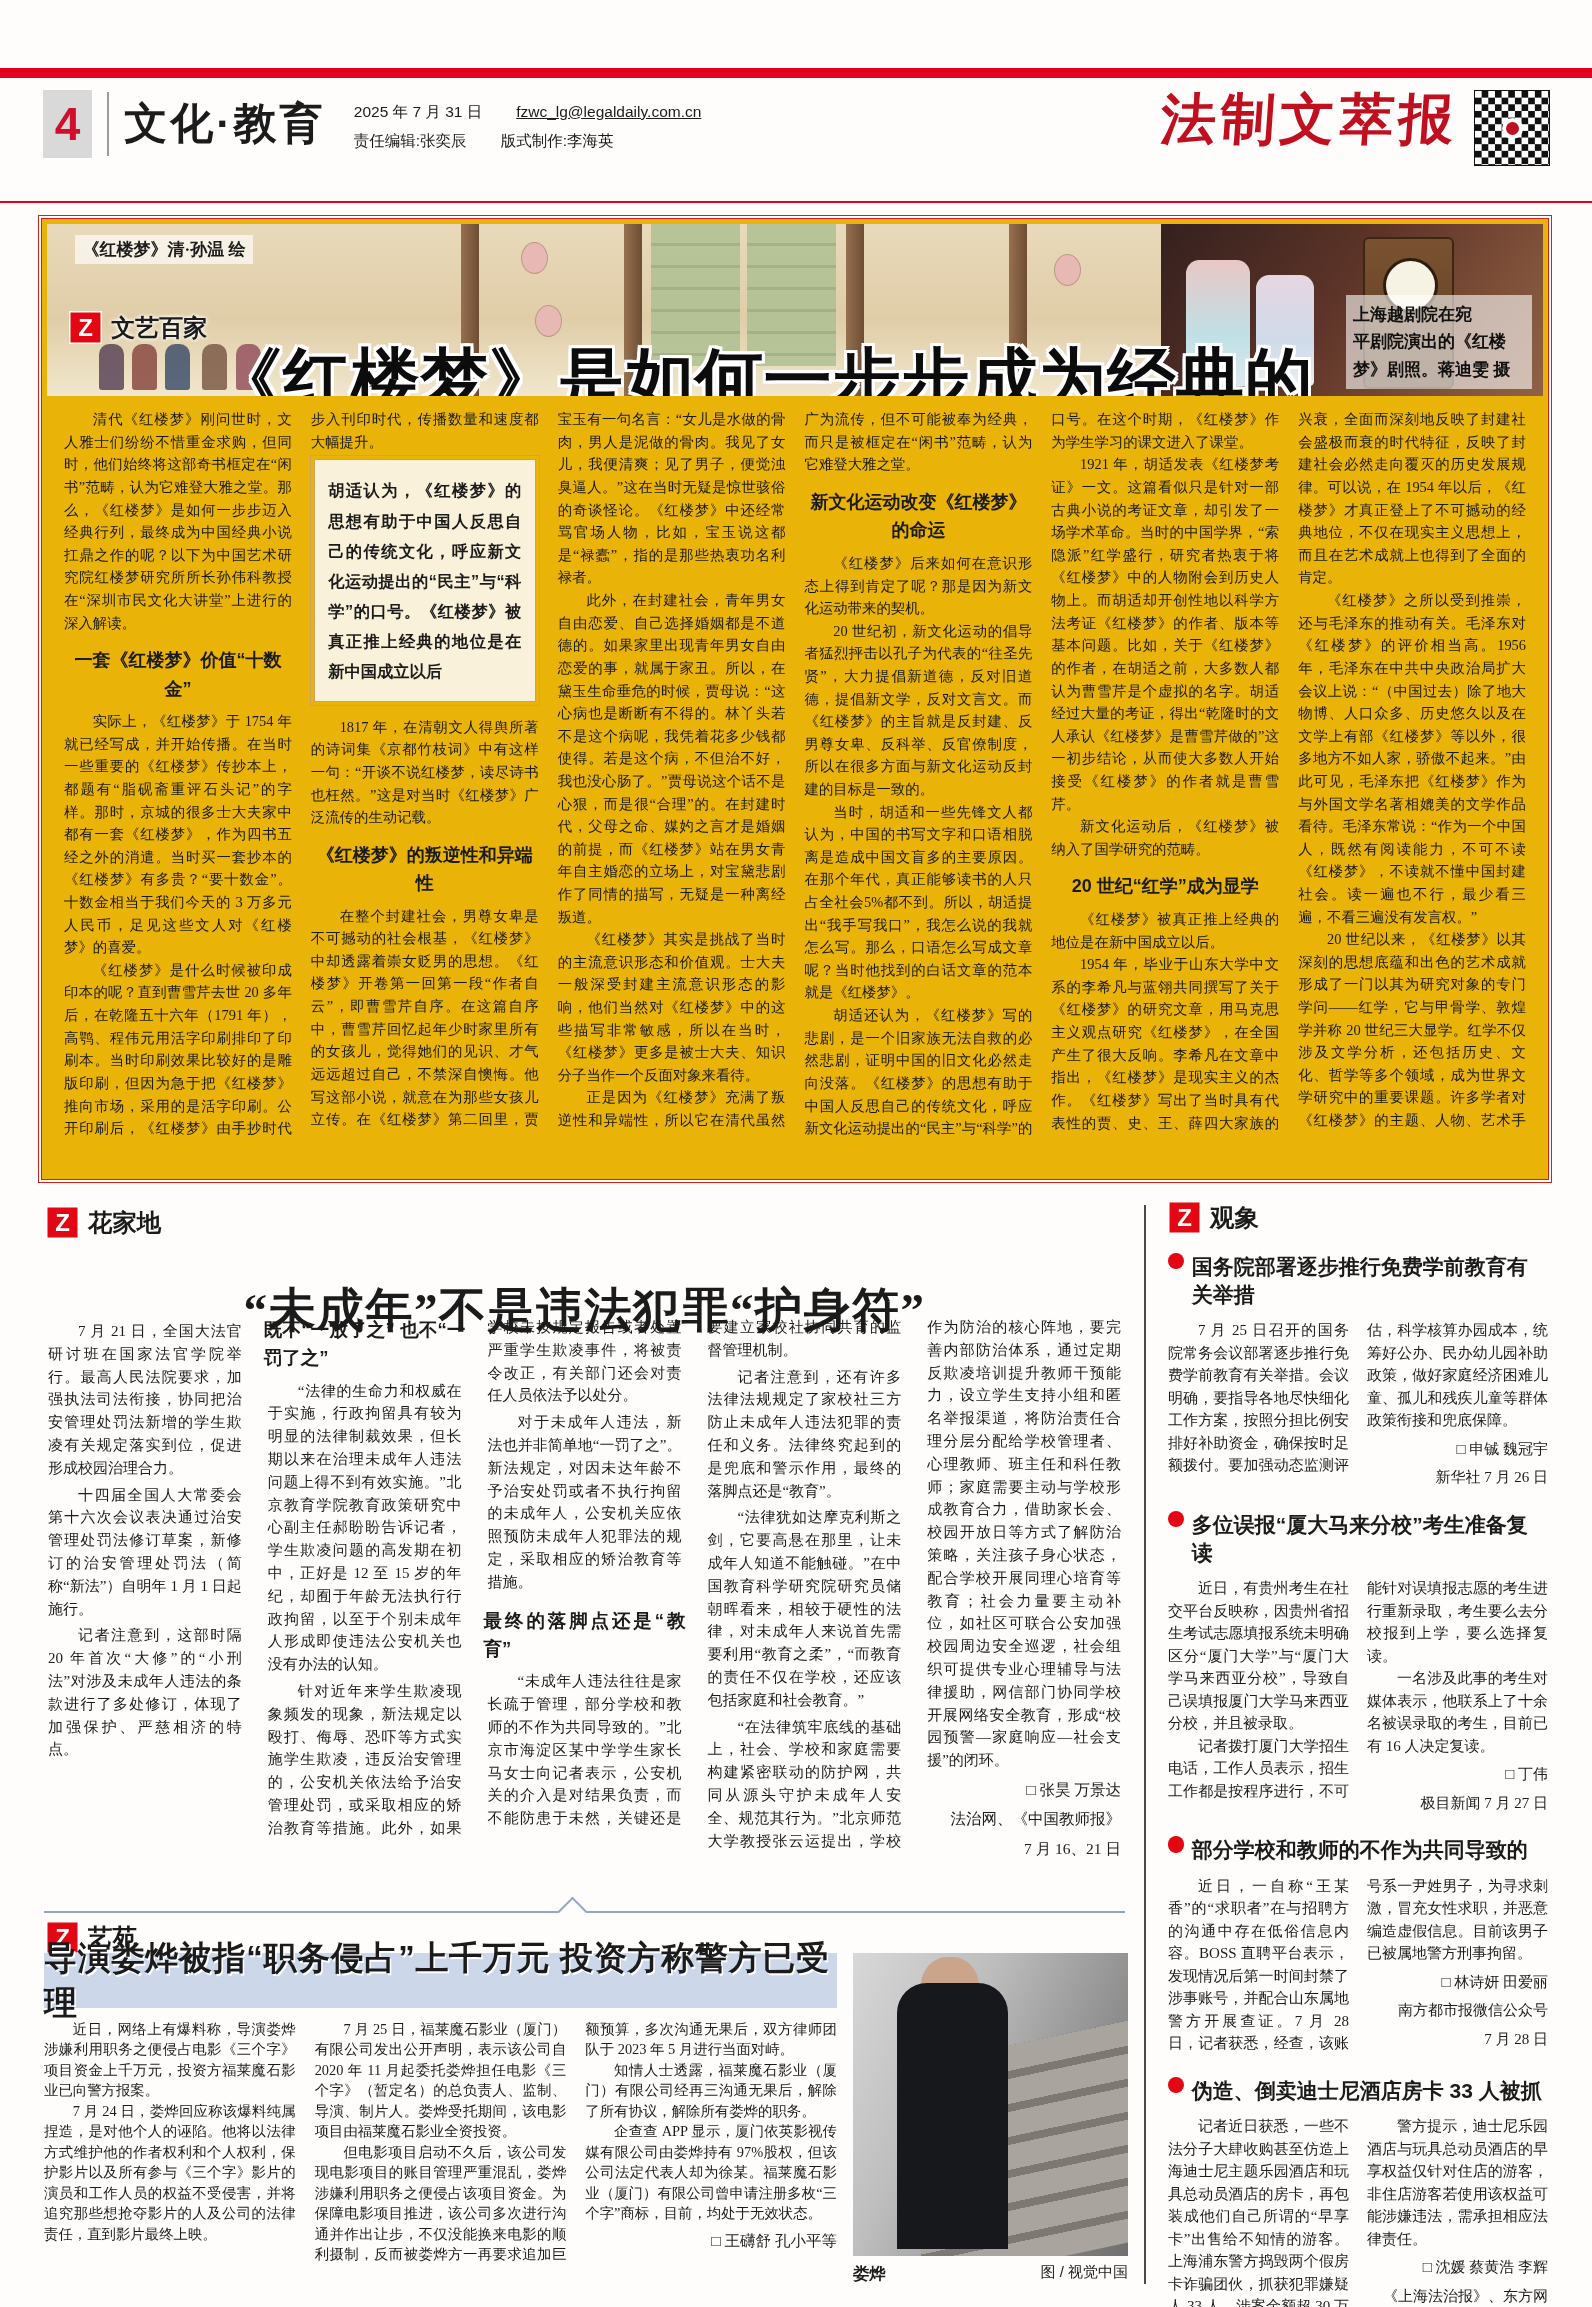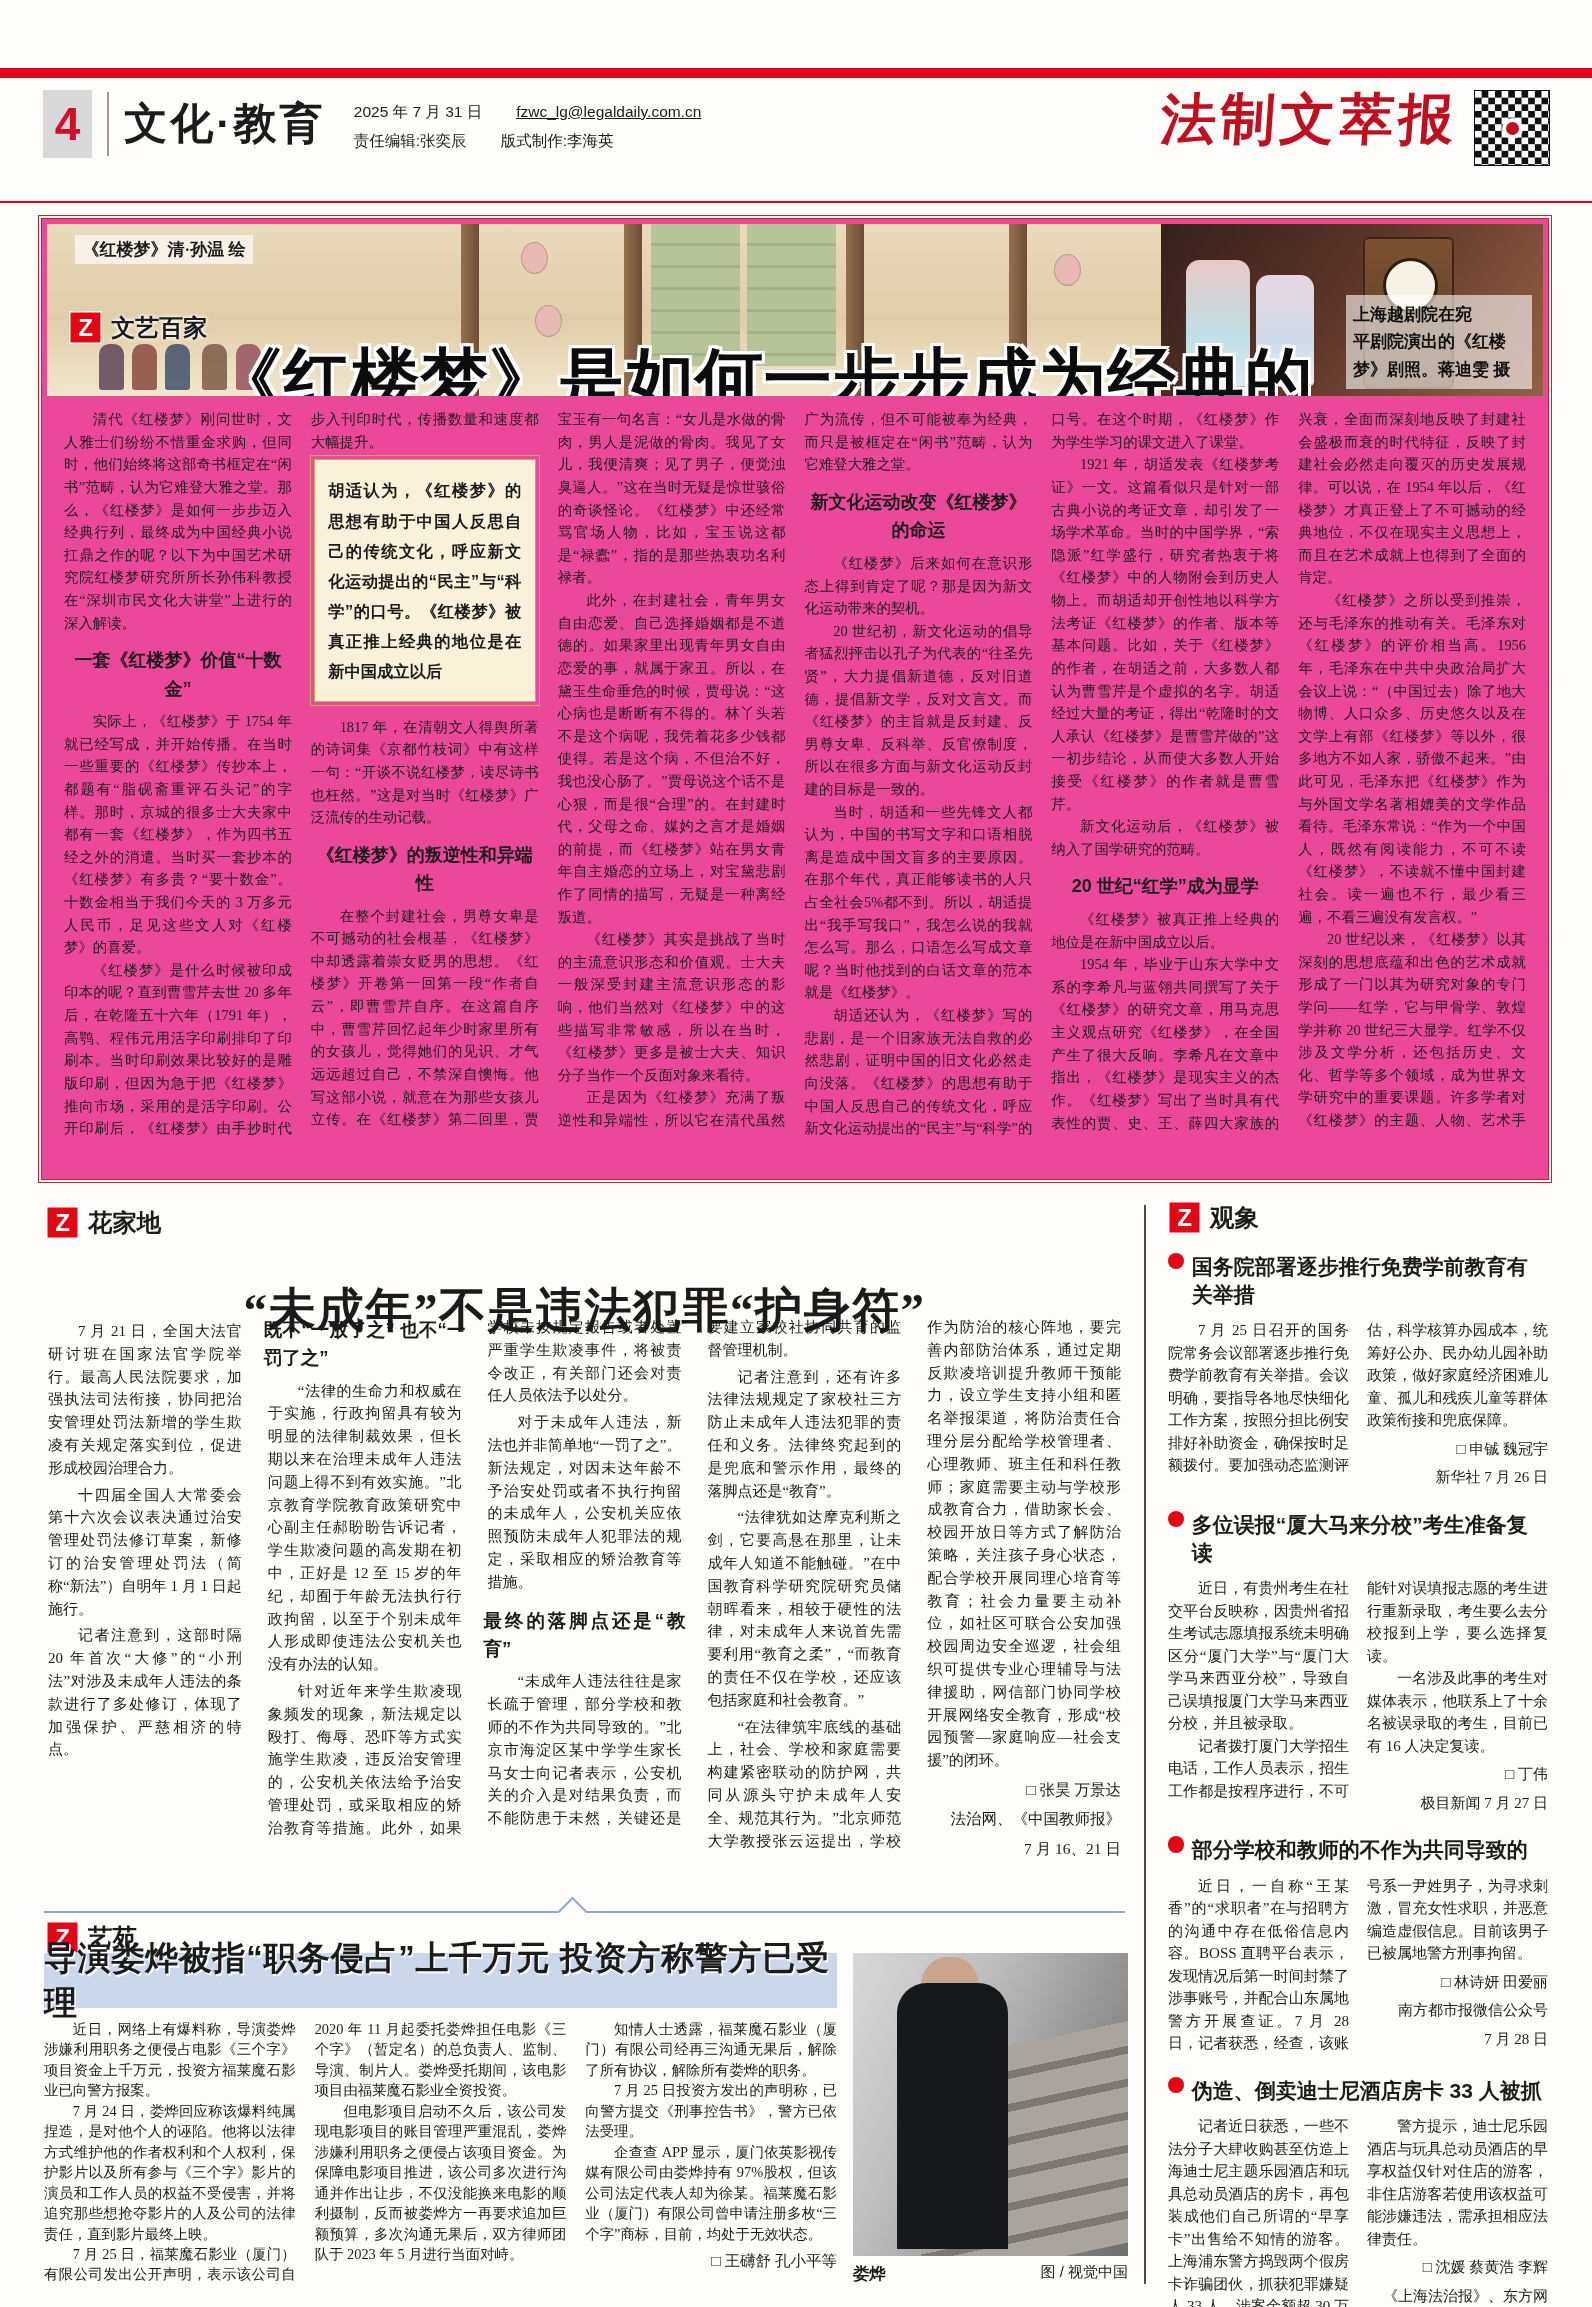--- a/index.html
+++ b/index.html
@@ -21,21 +21,21 @@
   .masthead{color:#c01020;font-size:55px;font-weight:900;letter-spacing:4.4px;transform:skewX(-4deg);
             font-family:"Liberation Serif",serif;line-height:1.1;}
   .qr{width:74px;height:74px;border:1.5px solid #111;background:
       repeating-conic-gradient(#111 0% 25%, #fff 0% 50%);background-size:13.3px 13.3px;position:relative;}
   .qr-dot{position:absolute;left:27px;top:27px;width:21px;height:21px;background:#fff;border-radius:50%;
           display:flex;align-items:center;justify-content:center;}
   .qr-dot i{width:13.3px;height:13.3px;border-radius:50%;background:#c01020;display:block;}
   .hdr-rule{position:absolute;top:201px;left:0;width:100%;height:2.2px;background:#e4001d;}
 
   
-  .feature{position:absolute;top:218px;left:41px;width:1508px;height:962px;background:#ec4899;
+  .feature{position:absolute;top:218px;left:41px;width:1508px;height:962px;background:#eab308;
            border:1.5px solid #c22;outline:0.7px solid #c22;outline-offset:2.2px;box-sizing:border-box;}
   .painting{position:relative;margin:5.2px 5.2px 0;height:172px;overflow:hidden;
             background:linear-gradient(180deg,#e9dabb 0%,#e0cda8 55%,#f1e7cd 100%);}
   .pillar{position:absolute;top:0;bottom:0;width:18px;background:linear-gradient(90deg,#96714f,#6e4d35);}
   .panel{position:absolute;top:0;bottom:30px;width:89px;background:
          repeating-linear-gradient(180deg,#aabf90 0 19px,#93a97c 19px 22px);opacity:.8;}
   .lantern{position:absolute;width:25px;height:30px;border-radius:50%;background:#e8b9b4;border:1.5px solid #b98;}
   .fig{position:absolute;bottom:6px;width:25px;height:46px;border-radius:10.4px 10.4px 3px 3px;opacity:.85;}
   .stage{position:absolute;top:0;right:0;width:382px;bottom:0;
          background:linear-gradient(125deg,#35201e 0%,#5d3428 45%,#7c4e38 75%,#8f6247 100%);}
@@ -301,21 +301,20 @@
   </div>
   <div class="yy-band">
     <b>导演娄烨被指“职务侵占”上千万元  投资方称警方已受理</b>
   </div>
   <div class="yy-body">
     <p>近日，网络上有爆料称，导演娄烨涉嫌利用职务之便侵占电影《三个字》项目资金上千万元，投资方福莱魔石影业已向警方报案。</p>
     <p>7 月 24 日，娄烨回应称该爆料纯属捏造，是对他个人的诬陷。他将以法律方式维护他的作者权利和个人权利，保护影片以及所有参与《三个字》影片的演员和工作人员的权益不受侵害，并将追究那些想抢夺影片的人及公司的法律责任，直到影片最终上映。</p>
     <p>7 月 25 日，福莱魔石影业（厦门）有限公司发出公开声明，表示该公司自 2020 年 11 月起委托娄烨担任电影《三个字》（暂定名）的总负责人、监制、导演、制片人。娄烨受托期间，该电影项目由福莱魔石影业全资投资。</p>
     <p>但电影项目启动不久后，该公司发现电影项目的账目管理严重混乱，娄烨涉嫌利用职务之便侵占该项目资金。为保障电影项目推进，该公司多次进行沟通并作出让步，不仅没能换来电影的顺利摄制，反而被娄烨方一再要求追加巨额预算，多次沟通无果后，双方律师团队于 2023 年 5 月进行当面对峙。</p>
     <p>知情人士透露，福莱魔石影业（厦门）有限公司经再三沟通无果后，解除了所有协议，解除所有娄烨的职务。</p>
-    <p>7 月 25 日投资方发出的声明称，已向警方提交《刑事控告书》，警方已依法受理。</p>
     <p>企查查 APP 显示，厦门依英影视传媒有限公司由娄烨持有 97%股权，但该公司法定代表人却为徐某。福莱魔石影业（厦门）有限公司曾申请注册多枚“三个字”商标，目前，均处于无效状态。</p>
     <p class="by">□ 王礴舒 孔小平等</p>
 
   </div>
   <div class="yy-photo">
     <div class="stairs"></div>
     <div class="man-head"></div>
     <div class="man"></div>
   </div>
   <div class="yy-caps">

